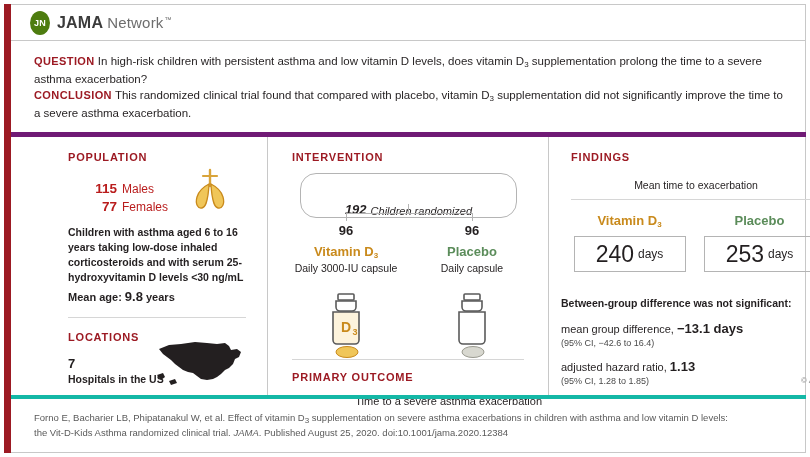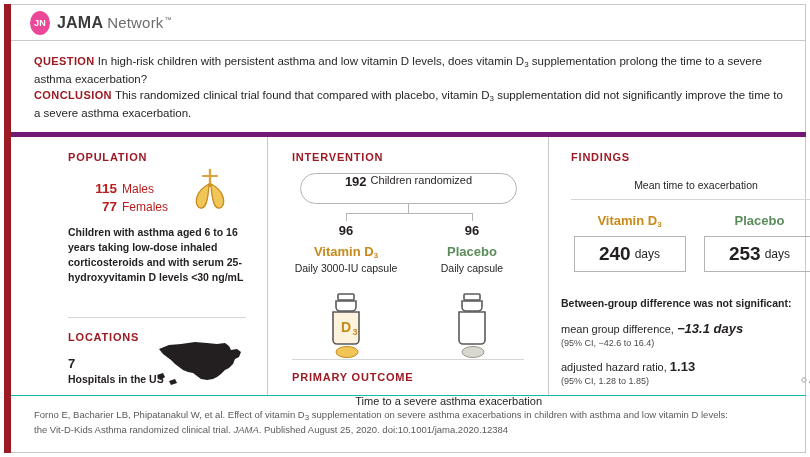--- a/index.html
+++ b/index.html
@@ -48,21 +48,21 @@
     border-bottom: 1px solid #c8c8c8;
     box-sizing: border-box;
     display: flex;
     align-items: center;
   }
   .jn-logo {
     margin-left: 19px;
     width: 20px;
     height: 24px;
     border-radius: 50%;
-    background: #ec4899;
+    background: #4d7c0f;
     color: #fff;
     font-size: 9px;
     font-weight: bold;
     display: flex;
     align-items: center;
     justify-content: center;
     letter-spacing: 0.3px;
   }
   .jama-word {
     margin-left: 7px;
@@ -222,29 +222,30 @@
     height: 55px;
   }
 
   
   .int-title { position: absolute; left: 24px; top: 14px; }
   .bubble {
     position: absolute;
     left: 32px;
     top: 36px;
     width: 217px;
-    height: 31px;
+    height: 45px;
     border: 1px solid #b4b4b4;
     border-radius: 16px;
     display: flex;
-    align-items: flex-start;
+    align-items: flex-end;
     justify-content: center;
     font-size: 11px;
     color: #231f20;
     box-sizing: border-box;
+    font-style: italic;
   }
   .bubble b { font-weight: bold; font-size: 13px; margin-right: 4px; }
   .vline {
     position: absolute;
     border-left: 1px solid #b4b4b4;
   }
   .hline {
     position: absolute;
     border-top: 1px solid #b4b4b4;
   }
@@ -331,39 +332,39 @@
     height: 36px;
     border: 1px solid #b4b4b4;
     box-sizing: border-box;
     display: flex;
     align-items: center;
     justify-content: center;
     font-size: 12px;
     color: #231f20;
   }
   .res-box b {
-    font-size: 19px;
-    font-weight: bold;
+    font-size: 23px;
+    font-weight: normal;
     margin-right: 4px;
   }
   .stats {
     position: absolute;
     left: 12px;
     top: 160px;
     width: 270px;
     text-align: left;
     color: #231f20;
   }
   .stats .line1 {
     font-size: 10.5px;
     font-weight: bold;
     margin-bottom: 12px;
   }
   .stats .line2 { font-size: 11px; }
-  .stats .line2 b { font-size: 13px; font-weight: bold; font-style: italic; }
+  .stats .line2 b { font-size: 13px; font-weight: bold; }
   .stats .ci {
     font-size: 9px;
     color: #4a4a4a;
     margin-top: 2px;
   }
   .stats .line3 { font-size: 11px; margin-top: 11px; }
   .stats .line3 b { font-size: 13px; font-weight: bold; }
 
   .copyright {
     position: absolute;
@@ -373,21 +374,21 @@
     color: #8c8c8c;
   }
 
   
   .footer {
     position: absolute;
     left: 11px;
     top: 395px;
     width: 795px;
     height: 58px;
-    border-top: 1px solid #14b8a6;
+    border-top: 4px solid #14b8a6;
     box-sizing: border-box;
     padding: 12px 24px 0 23px;
   }
   .footer-text {
     font-size: 9.5px;
     line-height: 14px;
     color: #5a5a5a;
   }
   .footer-text i { font-style: italic; }
 </style>
@@ -435,20 +436,25 @@
 
       <svg class="lungs" viewBox="0 0 50 50">
         <path d="M25 6 L25 22" stroke="#d9a43a" stroke-width="2.4" fill="none" stroke-linecap="round"></path>
         <path d="M18 12 L32 12" stroke="#d9a43a" stroke-width="2.2" fill="none" stroke-linecap="round"></path>
         <path d="M24 20 C20 22 14 26 12 33 C10 40 13 45 17 44 C21 43 22 37 23 31 C23.5 27 24 23 24 20 Z" fill="#f0c659" stroke="#c98a1c" stroke-width="1.3"></path>
         <path d="M26 20 C30 22 36 26 38 33 C40 40 37 45 33 44 C29 43 28 37 27 31 C26.5 27 26 23 26 20 Z" fill="#f0c659" stroke="#c98a1c" stroke-width="1.3"></path>
       </svg>
 
       <div class="pop-desc">Children with asthma aged 6 to 16 years taking low-dose inhaled corticosteroids and with serum 25-hydroxyvitamin D levels &lt;30 ng/mL</div>
 
+      <div class="pop-age">
+        <span>Mean age:</span>
+        <span class="big">9.8</span>
+        <span>years</span>
+      </div>
 
       <div class="pop-divider"></div>
 
       <div class="sect-title loc-title">LOCATIONS</div>
       <div class="loc-num">7</div>
       <div class="loc-label">Hospitals in the US</div>
 
       <svg class="usmap" viewBox="0 0 90 55">
         <path fill="#231f20" d="M4 14 L14 10 L26 9 L40 7 L52 8 L62 9 L70 8 L74 11 L76 15 L82 14 L86 17 L84 22 L80 24
           L78 29 L74 33 L70 35 L66 39 L62 42 L58 44 L52 45 L46 44 L42 41 L38 38 L33 37 L28 35 L24 32 L20 29 L16 25

